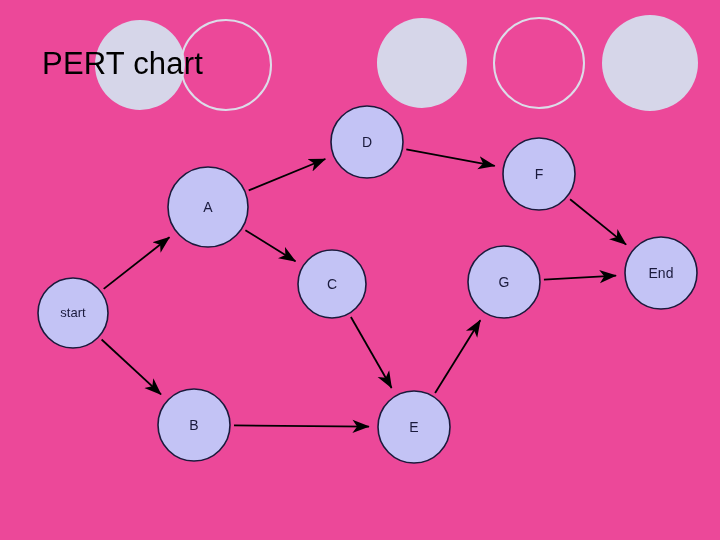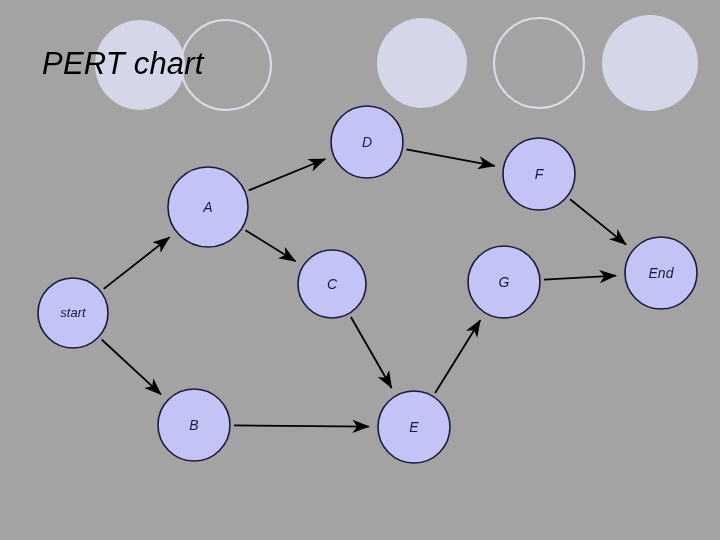--- a/index.html
+++ b/index.html
@@ -8,23 +8,22 @@
     padding: 0;
     background: #ffffff;
   }
   body {
     font-family: "Liberation Sans", sans-serif;
   }
   #slide {
     position: relative;
     width: 720px;
     height: 540px;
-    background: #a3a3a3;
+    background: #ec4899;
     overflow: hidden;
-    font-style: italic;
   }
   #deco-layer, #graph-layer {
     position: absolute;
     left: 0;
     top: 0;
     width: 720px;
     height: 540px;
   }
   #deco-layer { z-index: 1; }
   #graph-layer { z-index: 3; }

